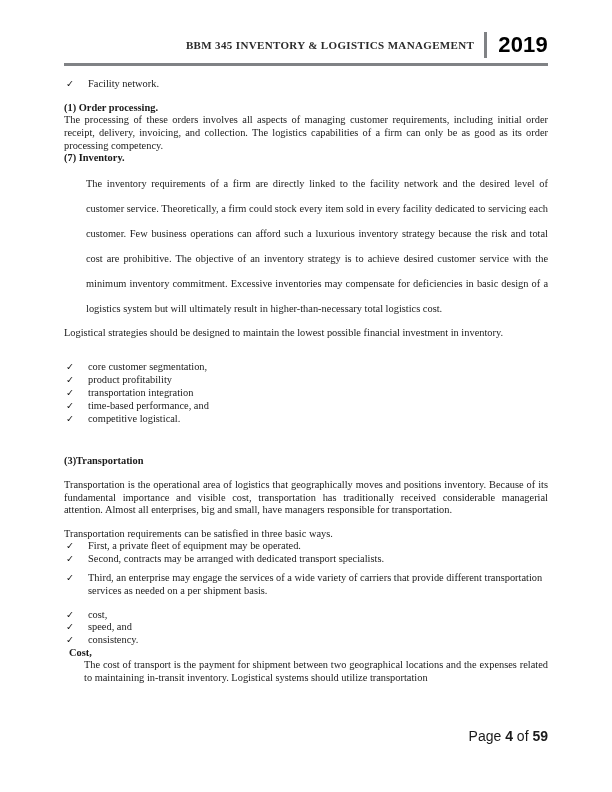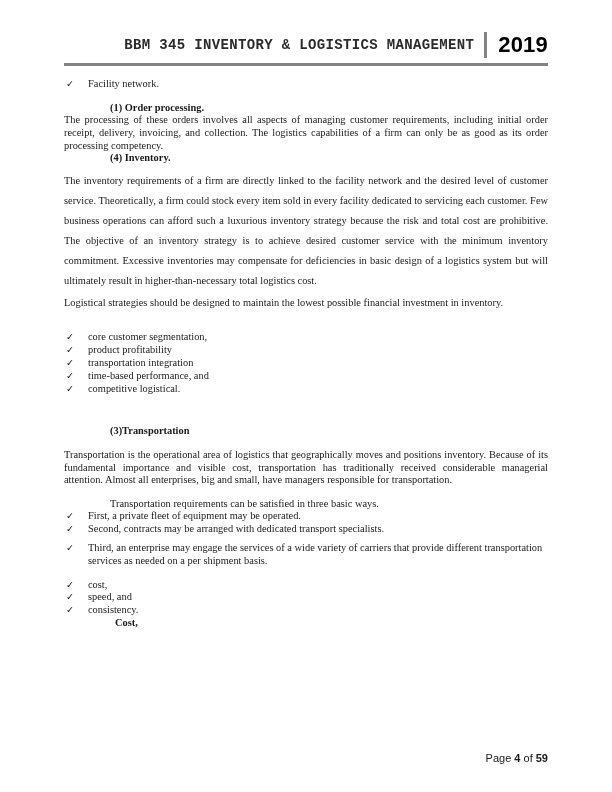--- a/index.html
+++ b/index.html
@@ -23,22 +23,22 @@
     position: absolute;
     left: 64px;
     top: 28px;
     width: 484px;
     height: 34px;
     display: flex;
     align-items: center;
     justify-content: flex-end;
   }
   .header-title {
-    font-family: Liberation Mono, monospace;
-    font-size: 14px;
+    font-family: Liberation Serif, serif;
+    font-size: 11px;
     font-weight: bold;
     letter-spacing: 0.35px;
     color: #2b2b2b;
     white-space: nowrap;
     padding-right: 10px;
     line-height: 1;
   }
   .header-divider {
     width: 3px;
     height: 26px;
@@ -69,25 +69,25 @@
     top: 78px;
     width: 484px;
     font-size: 10.4px;
     line-height: 12.6px;
   }
   p {
     margin: 0;
     text-align: justify;
   }
   .just { text-align: justify; }
-  .nojust { text-align: left; margin-left: 46px; }
+  .nojust { text-align: left; }
   .bold { font-weight: bold; }
 
   
-  .p15 { line-height: 20px; text-align: justify; }
+  .p15 { line-height: 25px; text-align: justify; margin-left: 22px; }
 
   .spacer-sm { height: 6px; }
   .spacer-md { height: 11px; }
   .spacer-xl { height: 30px; }
 
   
   ul.checklist {
     list-style: none;
     margin: 0;
     padding: 0;
@@ -113,23 +113,23 @@
   .indent-small{ margin-left: 30px; }
   li.justify-li { text-align: justify; }
 
   
   .indent-line { padding-left: 5px; }
 
   
   .footer {
     position: absolute;
     right: 64px;
-    bottom: 28px;
+    bottom: 48px;
     font-family: "Liberation Sans", "DejaVu Sans", sans-serif;
-    font-size: 11px;
+    font-size: 14px;
     color: #1a1a1a;
     white-space: nowrap;
   }
   .footer b { font-weight: bold; }
 </style>
 </head>
 <body>
 
 <div class="page">
 
@@ -148,21 +148,21 @@
         <span>Facility network.</span>
       </li>
     </ul>
 
 
     <div class="spacer-md"></div>
 
     <p class="bold nojust">(1) Order processing.</p>
     <p class="just">The processing of these orders involves all aspects of managing customer requirements, including initial order receipt, delivery, invoicing, and collection. The logistics capabilities of a firm can only be as good as its order processing competency.</p>
 
-    <p class="bold nojust">(4) Inventory.</p>
+    <p class="bold nojust">(7) Inventory.</p>
 
     <div class="spacer-sm"></div>
 
     <p class="p15">The inventory requirements of a firm are directly linked to the facility network and the desired level of customer service. Theoretically, a firm could stock every item sold in every facility dedicated to servicing each customer. Few business operations can afford such a luxurious inventory strategy because the risk and total cost are prohibitive. The objective of an inventory strategy is to achieve desired customer service with the minimum inventory commitment. Excessive inventories may compensate for deficiencies in basic design of a logistics system but will ultimately result in higher-than-necessary total logistics cost.</p>
 
     <div class="spacer-sm"></div>
 
     <p class="just">Logistical strategies should be designed to maintain the lowest possible financial investment in inventory.</p>
 
     <div class="spacer-md"></div>
@@ -238,20 +238,21 @@
         <span>speed, and</span>
       </li>
       <li>
         <span class="chk">✓</span>
         <span>consistency.</span>
       </li>
     </ul>
 
     <p class="bold nojust indent-line">Cost,</p>
 
+    <p class="just" style="padding-left:20px;">The cost of transport is the payment for shipment between two geographical locations and the expenses related to maintaining in-transit inventory.  Logistical systems should utilize transportation</p>
 
   </div>
 
   <div class="footer">
     <span>Page </span><b>4</b><span> of </span><b>59</b>
   </div>
 
 </div>
 
 </body></html>

